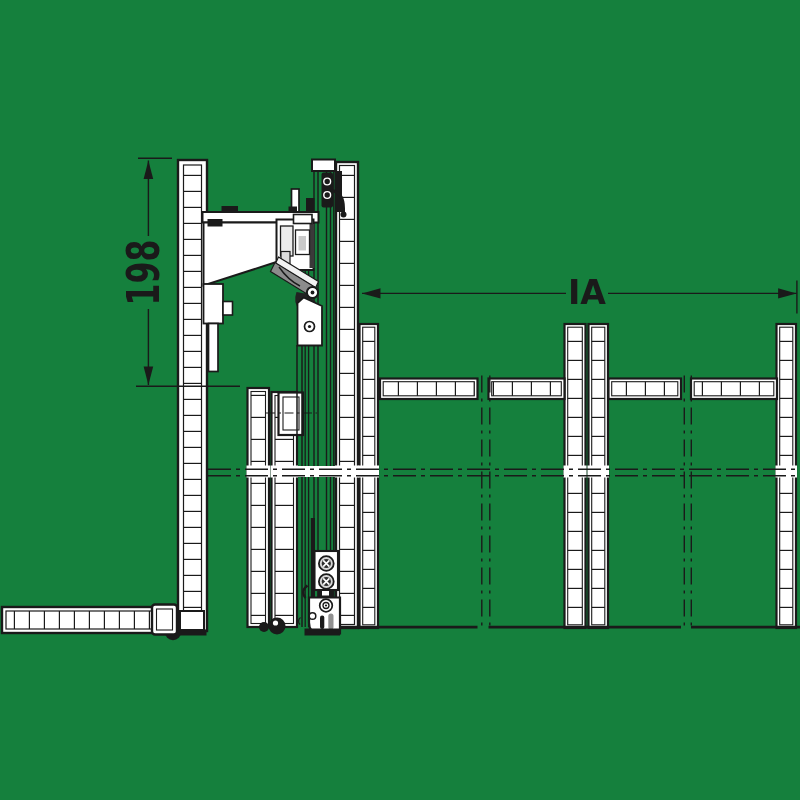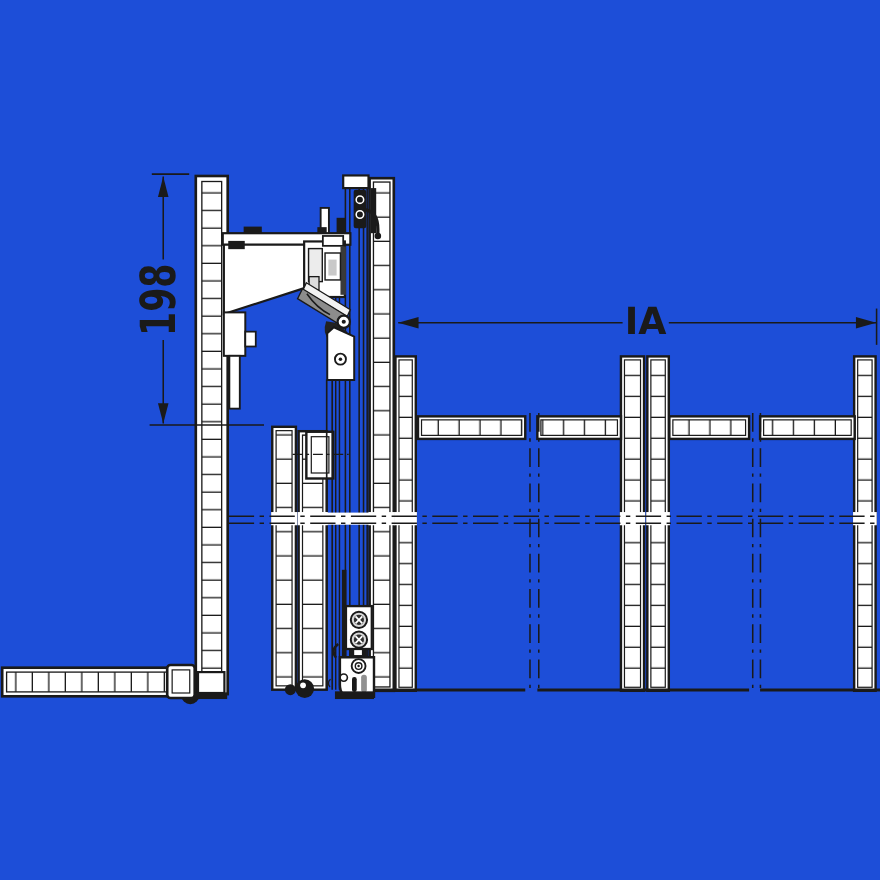--- a/index.html
+++ b/index.html
@@ -1,16 +1,16 @@
 <!DOCTYPE html>
 <html><head>
 <meta charset="utf-8">
 <style>
   html,body{margin:0;padding:0;background:#ffffff;}
-  .stage{width:800px;height:800px;background:#1d4ed8;position:relative;overflow:hidden;}
+  .stage{width:800px;height:800px;background:#15803d;position:relative;overflow:hidden;}
   svg{display:block;}
   text{font-family:"DejaVu Sans","Liberation Sans",sans-serif;font-weight:bold;fill:#1a1a1a;}
 </style>
 </head>
 <body>
 
 <div class="stage">
 <svg width="800" height="800" viewBox="0 0 800 800">
   <defs>
 

